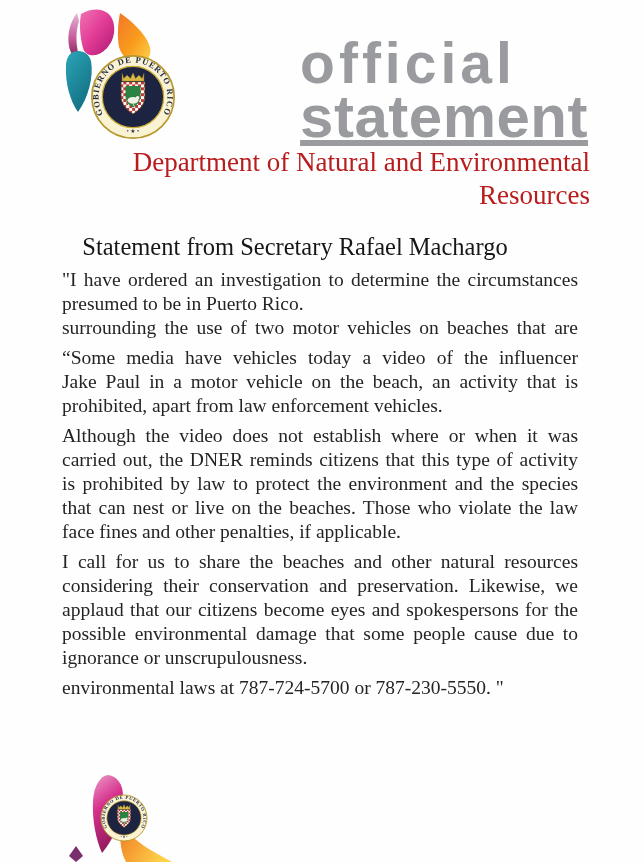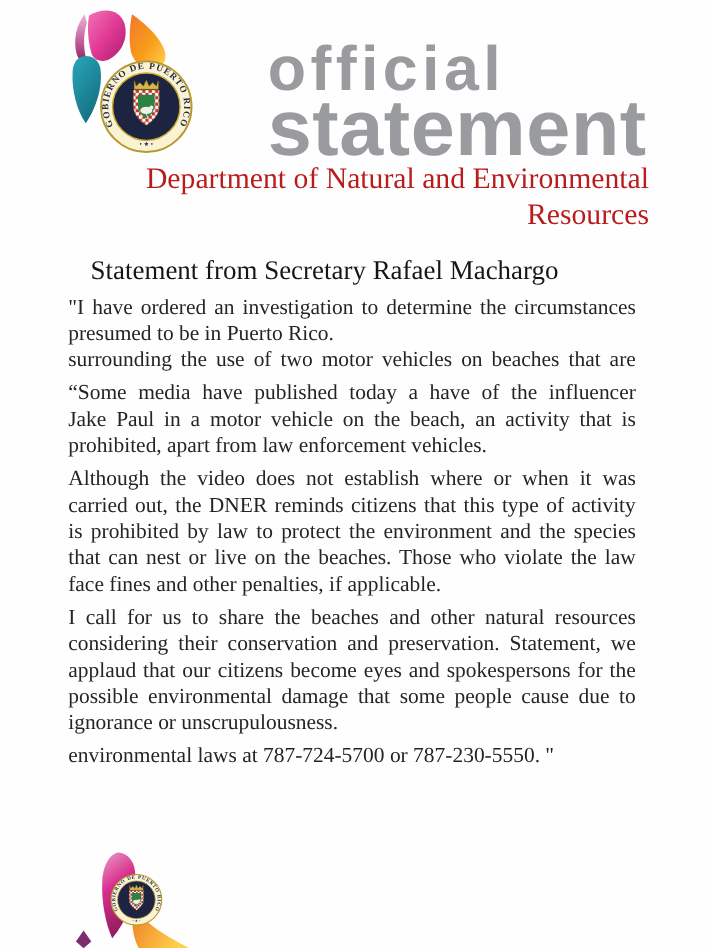--- a/index.html
+++ b/index.html
@@ -14,21 +14,21 @@
   .logo-top { position:absolute; left:60px; top:5px; }
   .logo-bottom { position:absolute; left:60px; top:770px; }
 
   .wordmark {
     position:absolute; top:35px; right:56px;
     text-align:left;
     font-family:"Liberation Sans","DejaVu Sans",sans-serif;
     font-weight:bold; color:#9a9b9e;
   }
   .wm1 { font-size:57px; line-height:57px; letter-spacing:4px; }
-  .wm2 { font-size:72px; line-height:60px; letter-spacing:0.5px; margin-top:-5px; }
+  .wm2 { font-size:60px; line-height:60px; letter-spacing:0.5px; margin-top:-5px;text-decoration:underline; }
 
   .dept {
     position:absolute; top:146px; right:54px;
     text-align:right;
     font-size:27px; line-height:32.5px;
     color:#b91c1c;
   }
 
   .stmt-title {
     position:absolute; top:233px; left:0; width:590px;
@@ -119,34 +119,34 @@
 
 <div class="stmt-title">Statement from Secretary Rafael Machargo</div>
 
 <div class="stmt-body">
     <div class="para">
       <div class="line">"I have ordered an investigation to determine the circumstances</div>
       <div class="line last">presumed to be in Puerto Rico.</div>
       <div class="line">surrounding the use of two motor vehicles on beaches that are</div>
     </div>
     <div class="para">
-      <div class="line">“Some media have published today a have of the influencer</div>
+      <div class="line">“Some media have vehicles today a video of the influencer</div>
       <div class="line">Jake Paul in a motor vehicle on the beach, an activity that is</div>
       <div class="line last">prohibited, apart from law enforcement vehicles.</div>
     </div>
     <div class="para">
       <div class="line">Although the video does not establish where or when it was</div>
       <div class="line">carried out, the DNER reminds citizens that this type of activity</div>
       <div class="line">is prohibited by law to protect the environment and the species</div>
       <div class="line">that can nest or live on the beaches. Those who violate the law</div>
       <div class="line last">face fines and other penalties, if applicable.</div>
     </div>
     <div class="para">
       <div class="line">I call for us to share the beaches and other natural resources</div>
-      <div class="line">considering their conservation and preservation. Statement, we</div>
+      <div class="line">considering their conservation and preservation. Likewise, we</div>
       <div class="line">applaud that our citizens become eyes and spokespersons for the</div>
       <div class="line">possible environmental damage that some people cause due to</div>
       <div class="line last">ignorance or unscrupulousness.</div>
     </div>
     <div class="para">
       <div class="line last">environmental laws at 787-724-5700 or 787-230-5550. "</div>
     </div>
   </div>
 
 <svg class="logo-bottom" width="120" height="92" viewBox="0 0 120 92">

